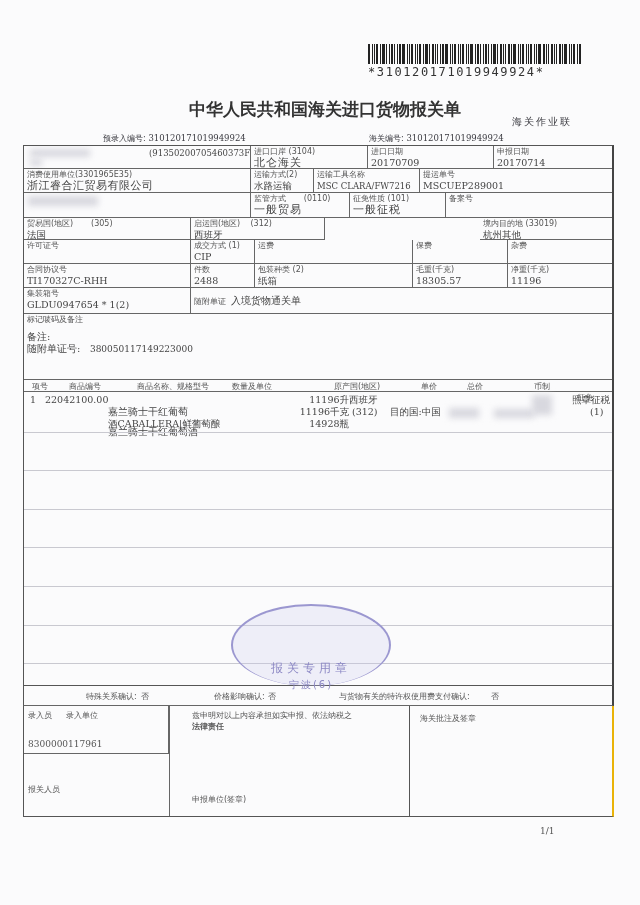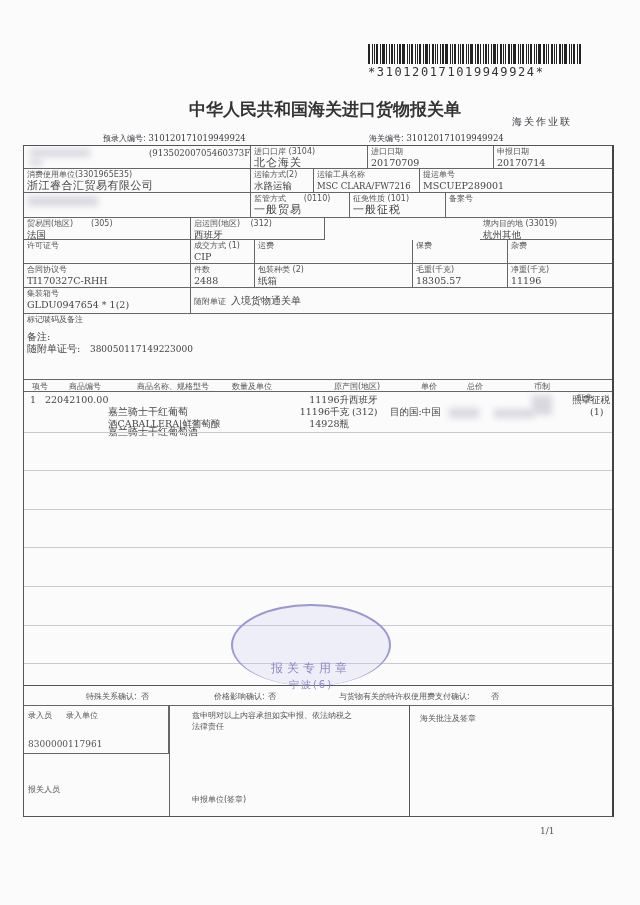--- a/index.html
+++ b/index.html
@@ -23,21 +23,21 @@
   .cell .v.big { font-size:11px; letter-spacing:1px; }
   .blur { background:#d8d8df; filter:blur(3px); position:absolute; }
   .goods-head { position:absolute; left:0; top:233px; width:100%; height:13px; border-top:1px solid #666; border-bottom:1px solid #666; box-sizing:border-box; font-family:"DejaVu Sans", sans-serif; font-size:8px; color:#555; }
   .goods-head span { position:absolute; top:1px; white-space:nowrap; }
   .goods-line { position:absolute; left:0; width:100%; border-top:1px solid #c9c9d0; }
   .gtxt { position:absolute; font-size:9.5px; color:#444; white-space:nowrap; line-height:12px; }
   .stamp { left:231px; top:604px; width:160px; height:82px; border:2px solid #9b97d0; border-radius:50%; border-bottom:none; box-sizing:border-box; background:rgba(200,198,236,0.25); }
   .stamp-txt { position:absolute; width:100%; text-align:center; color:#8c88c4; font-family:"DejaVu Sans", sans-serif; }
   .confirm { left:23px; top:686px; width:591px; height:20px; border-left:1.5px solid #555; border-right:2px solid #444; border-bottom:1px solid #666; box-sizing:border-box; font-family:"DejaVu Sans", sans-serif; font-size:8px; color:#555; }
   .confirm span { position:absolute; top:5px; white-space:nowrap; }
-  .bottom { left:23px; top:706px; width:591px; height:111px; border:1.5px solid #555; border-top:none; border-right:2px solid #404040; box-sizing:border-box; }
+  .bottom { left:23px; top:706px; width:591px; height:111px; border:1.5px solid #555; border-top:none; border-right:2px solid #eab308; box-sizing:border-box; }
   .bt { position:absolute; font-family:"DejaVu Sans", sans-serif; font-size:8px; color:#555; white-space:nowrap; }
   .pageno { left:540px; top:826px; font-size:9px; color:#555; }
 </style>
 </head>
 <body>
 
 <div class="abs barcode-wrap">
   <div class="barcode" id="bc">
       <span style="width: 2px; margin-right: 2px;"></span>
       <span style="width: 1px; margin-right: 1px;"></span>
@@ -304,19 +304,19 @@
 
 <div class="abs bottom">
   <div style="position:absolute;left:0;top:0;width:145px;height:48px;border-right:1px solid #666;border-bottom:1px solid #666;box-sizing:border-box;">
     <span class="bt" style="left:4px;top:4px;">录入员</span>
     <span class="bt" style="left:42px;top:4px;">录入单位</span>
     <span class="bt" style="left:4px;top:33px;font-family:'DejaVu Serif',serif;font-size:9px;">8300000117961</span>
   </div>
   <div style="position:absolute;left:145px;top:0;width:1px;height:110px;background:#666;"></div>
   <div style="position:absolute;left:385px;top:0;width:1px;height:110px;background:#555;"></div>
   <span class="bt" style="left:168px;top:4px;">兹申明对以上内容承担如实申报、依法纳税之</span>
-  <span class="bt" style="left:168px;top:15px;">法律责任</span>
+  <span class="bt" style="left:168px;top:15px;font-weight:bold;">法律责任</span>
   <span class="bt" style="left:396px;top:7px;">海关批注及签章</span>
   <span class="bt" style="left:4px;top:78px;">报关人员</span>
   <span class="bt" style="left:168px;top:88px;">申报单位(签章)</span>
 </div>
 
 <div class="abs pageno">1/1</div>
 
 </body></html>

